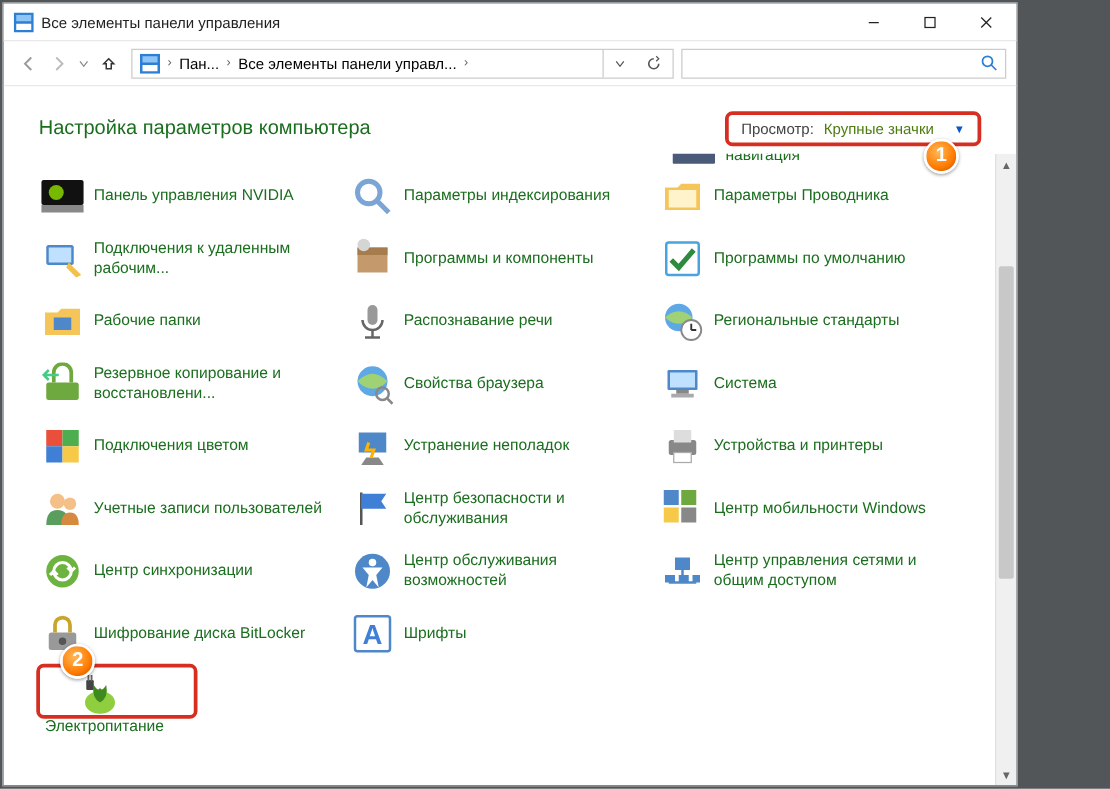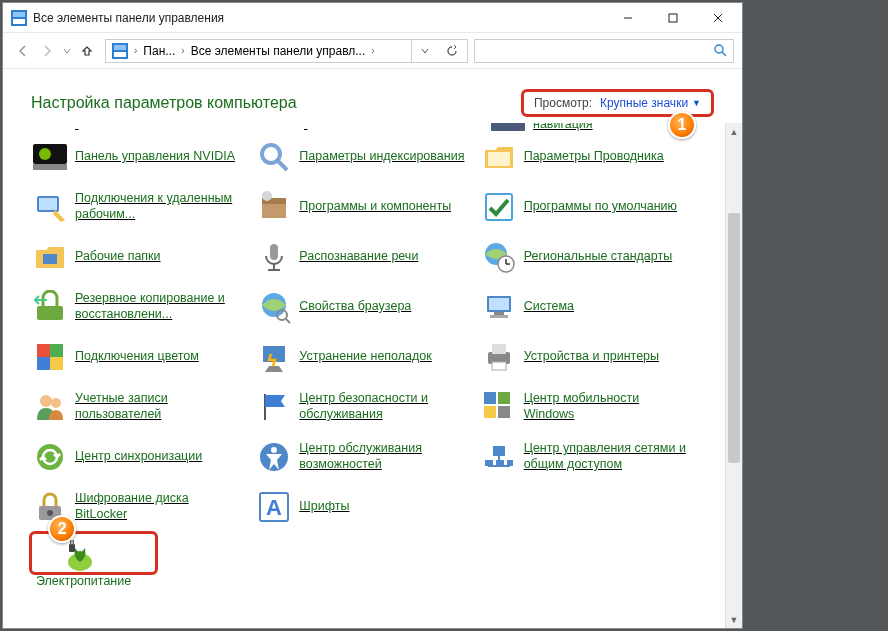--- a/index.html
+++ b/index.html
@@ -1,18 +1,18 @@
 <!DOCTYPE html>
 <html><head>
 <meta charset="utf-8">
 <style>
   * { box-sizing: border-box; margin: 0; padding: 0; font-family: "Segoe UI", sans-serif; }
   body { background: #525659; width: 888px; height: 631px; }
   .window {
-    width: 741px; height: 627px; margin: 2px; background: #fff;
+    width: 812px; height: 627px; margin: 2px; background: #fff;
     border: 1px solid #888; display: flex; flex-direction: column;
   }
   
   .titlebar {
     height: 30px; background: #fff; display: flex; align-items: center;
     padding: 0 2px 0 8px; border-bottom: 1px solid #e8e8e8;
   }
   .titlebar .icon { width: 16px; height: 16px; margin-right: 6px; }
   .titlebar .title { font-size: 12px; color: #222; flex: 1; }
   .titlebar .tbtn { width: 45px; height: 28px; display: flex; align-items: center; justify-content: center; cursor: default; }
@@ -40,32 +40,32 @@
   
   .header-row {
     padding:20px 28px 6px 28px; display:flex; align-items:center; position:relative;
   }
   .header-row .h-title { font-size:16px; color:#1a6e1e; }
   .view-box {
     margin-left:auto; border:3px solid #d62f22; border-radius:6px;
     padding:4px 10px; display:flex; align-items:center; font-size:12px;
   }
   .view-box .lbl { color:#444; margin-right:8px; }
-  .view-box .val { color:#1d4ed8; margin-right:4px; }
+  .view-box .val { color:#4d7c0f; margin-right:16px; }
   .view-box .dd { color:#0b57c9; font-size:9px; }
   .badge {
     width:28px; height:28px; border-radius:50%;
     background: radial-gradient(circle at 40% 35%, #ffb85a, #ff7b00 60%, #b84d00);
     border:2px solid #fff; box-shadow:0 1px 3px rgba(0,0,0,.4);
     color:#fff; font-weight:bold; font-size:16px; display:flex;
     align-items:center; justify-content:center; position:absolute;
   }
   .badge1 { top:42px; right:46px; }
   
-  .content { position:relative; flex:1; overflow:hidden; padding:0 16px 13px 26px;text-decoration:underline; }
+  .content { position:relative; flex:1; overflow:hidden; padding:0 16px 13px 26px; }
   .scroll { position:absolute; right:0; top:0; bottom:0; width:17px; background:#f0f0f0; border-left:1px solid #e0e0e0; }
   .scroll .sa { height:17px; display:flex; align-items:center; justify-content:center; color:#666; font-size:9px; }
   .scroll .thumb { position:absolute; left:2px; right:2px; top:90px; height:250px; background:#c8c8c8; border-radius:2px; }
   .grid {
     display:grid; grid-template-columns: repeat(3, 1fr);
     column-gap:8px; row-gap:6px; margin-top:0; margin-right:32px;
   }
   .partial-row { display:grid; grid-template-columns: repeat(3, 1fr); column-gap:8px; margin-right:18px; margin-top:-8px; }
   .partial-row .item { height:20px; overflow:hidden; align-items:flex-end; }
   .partial-row .item .ico { height:14px; }

